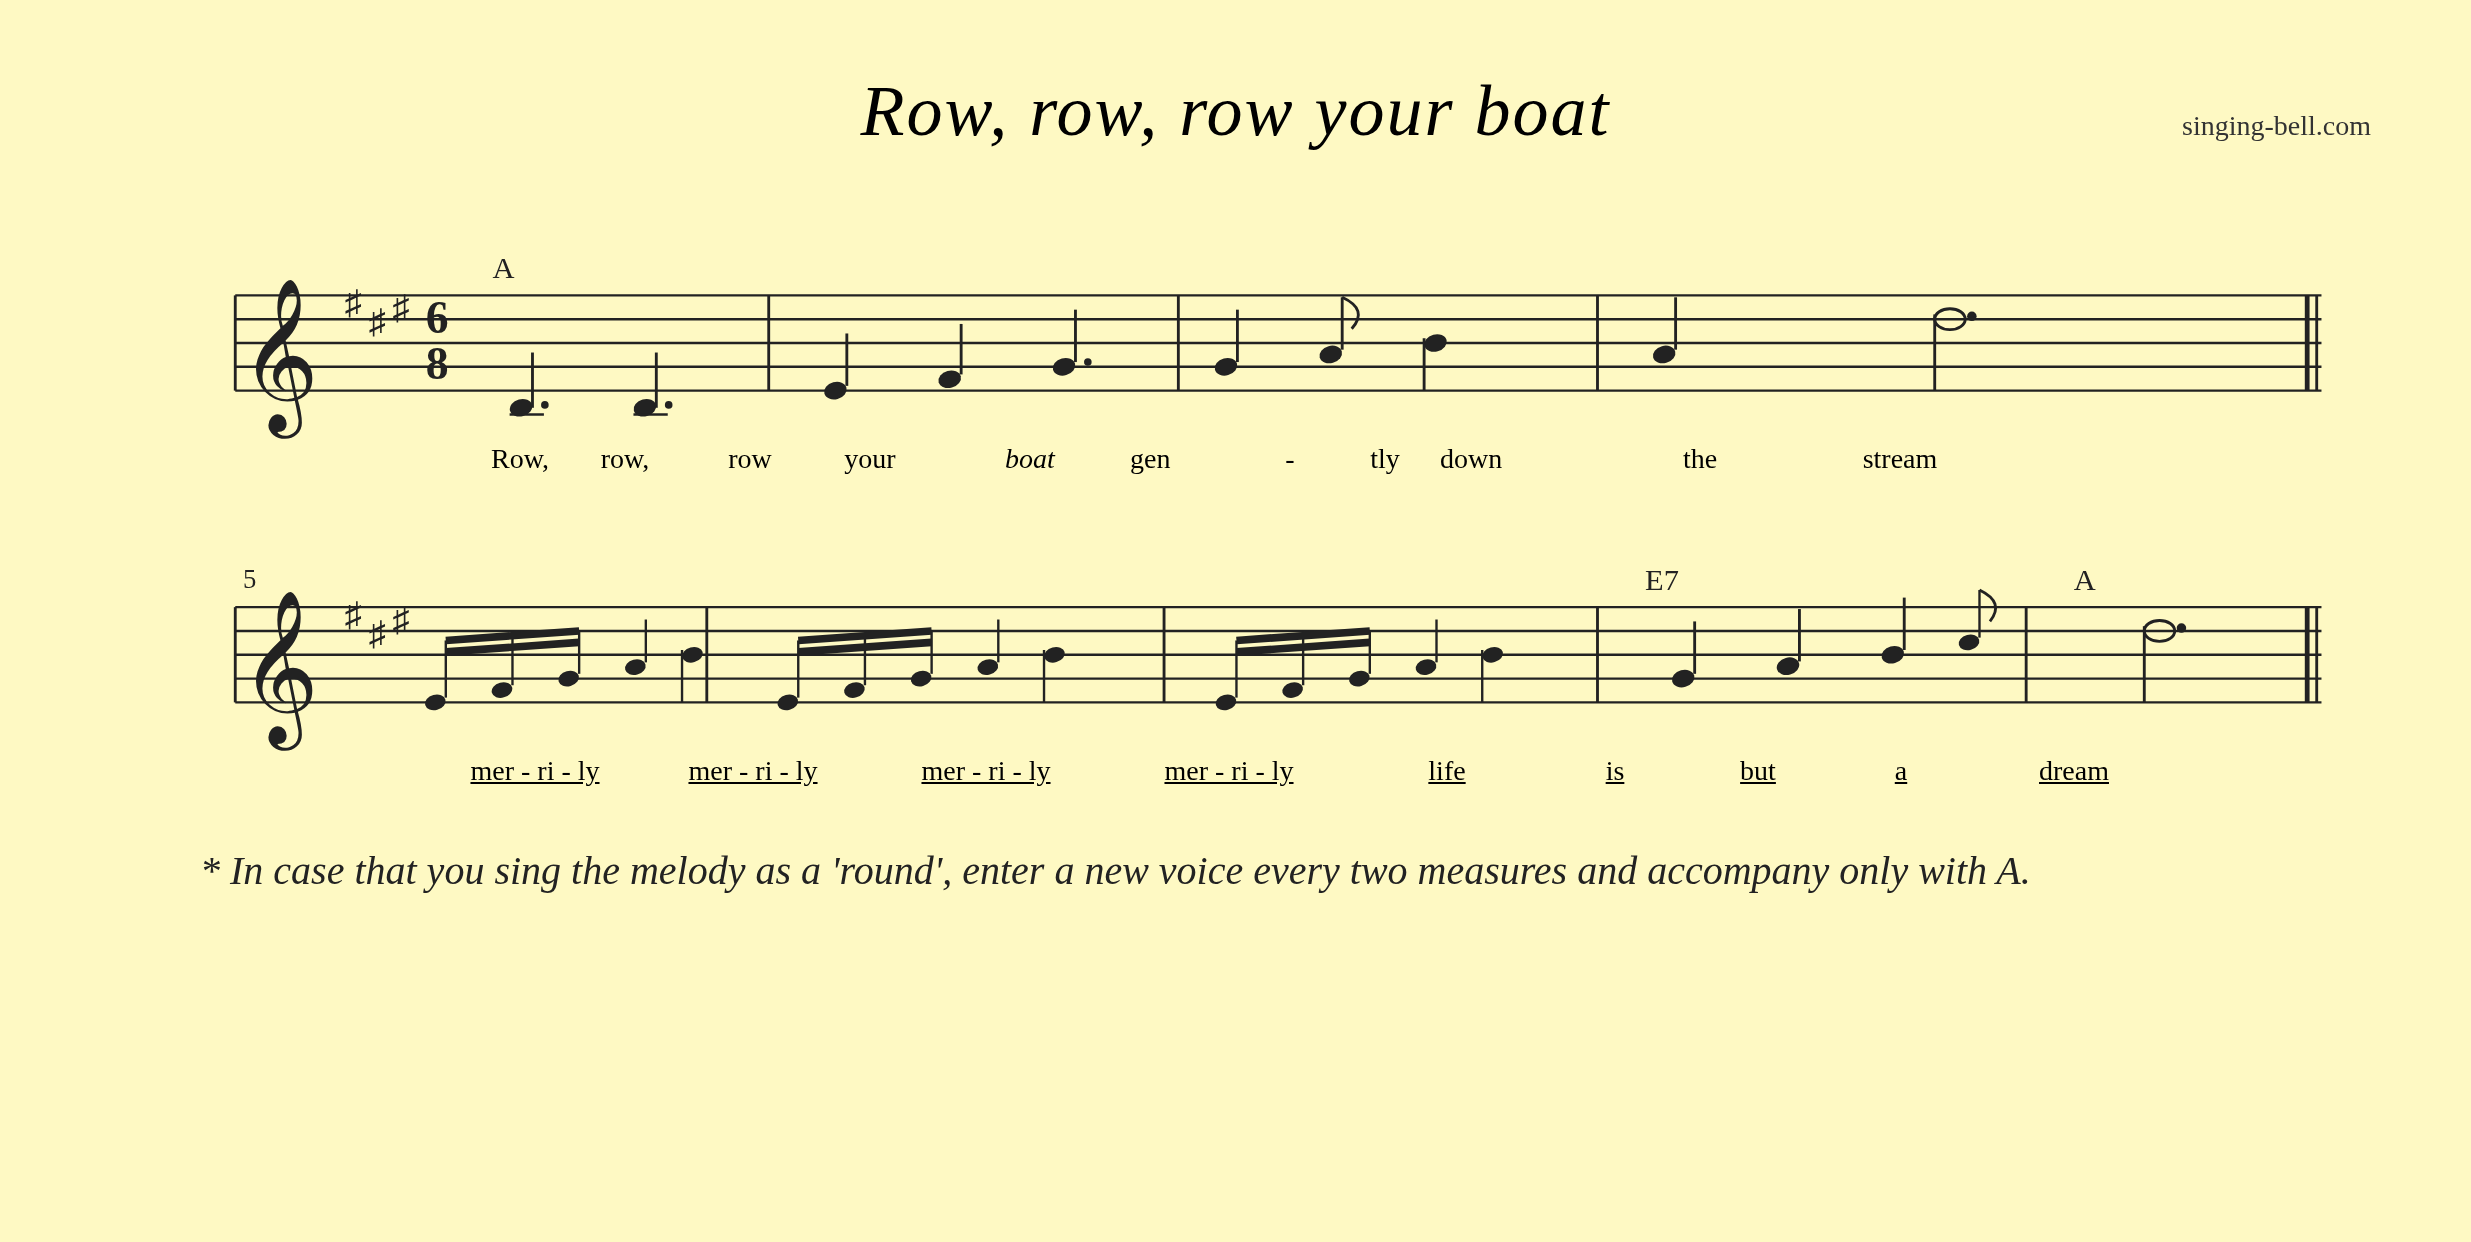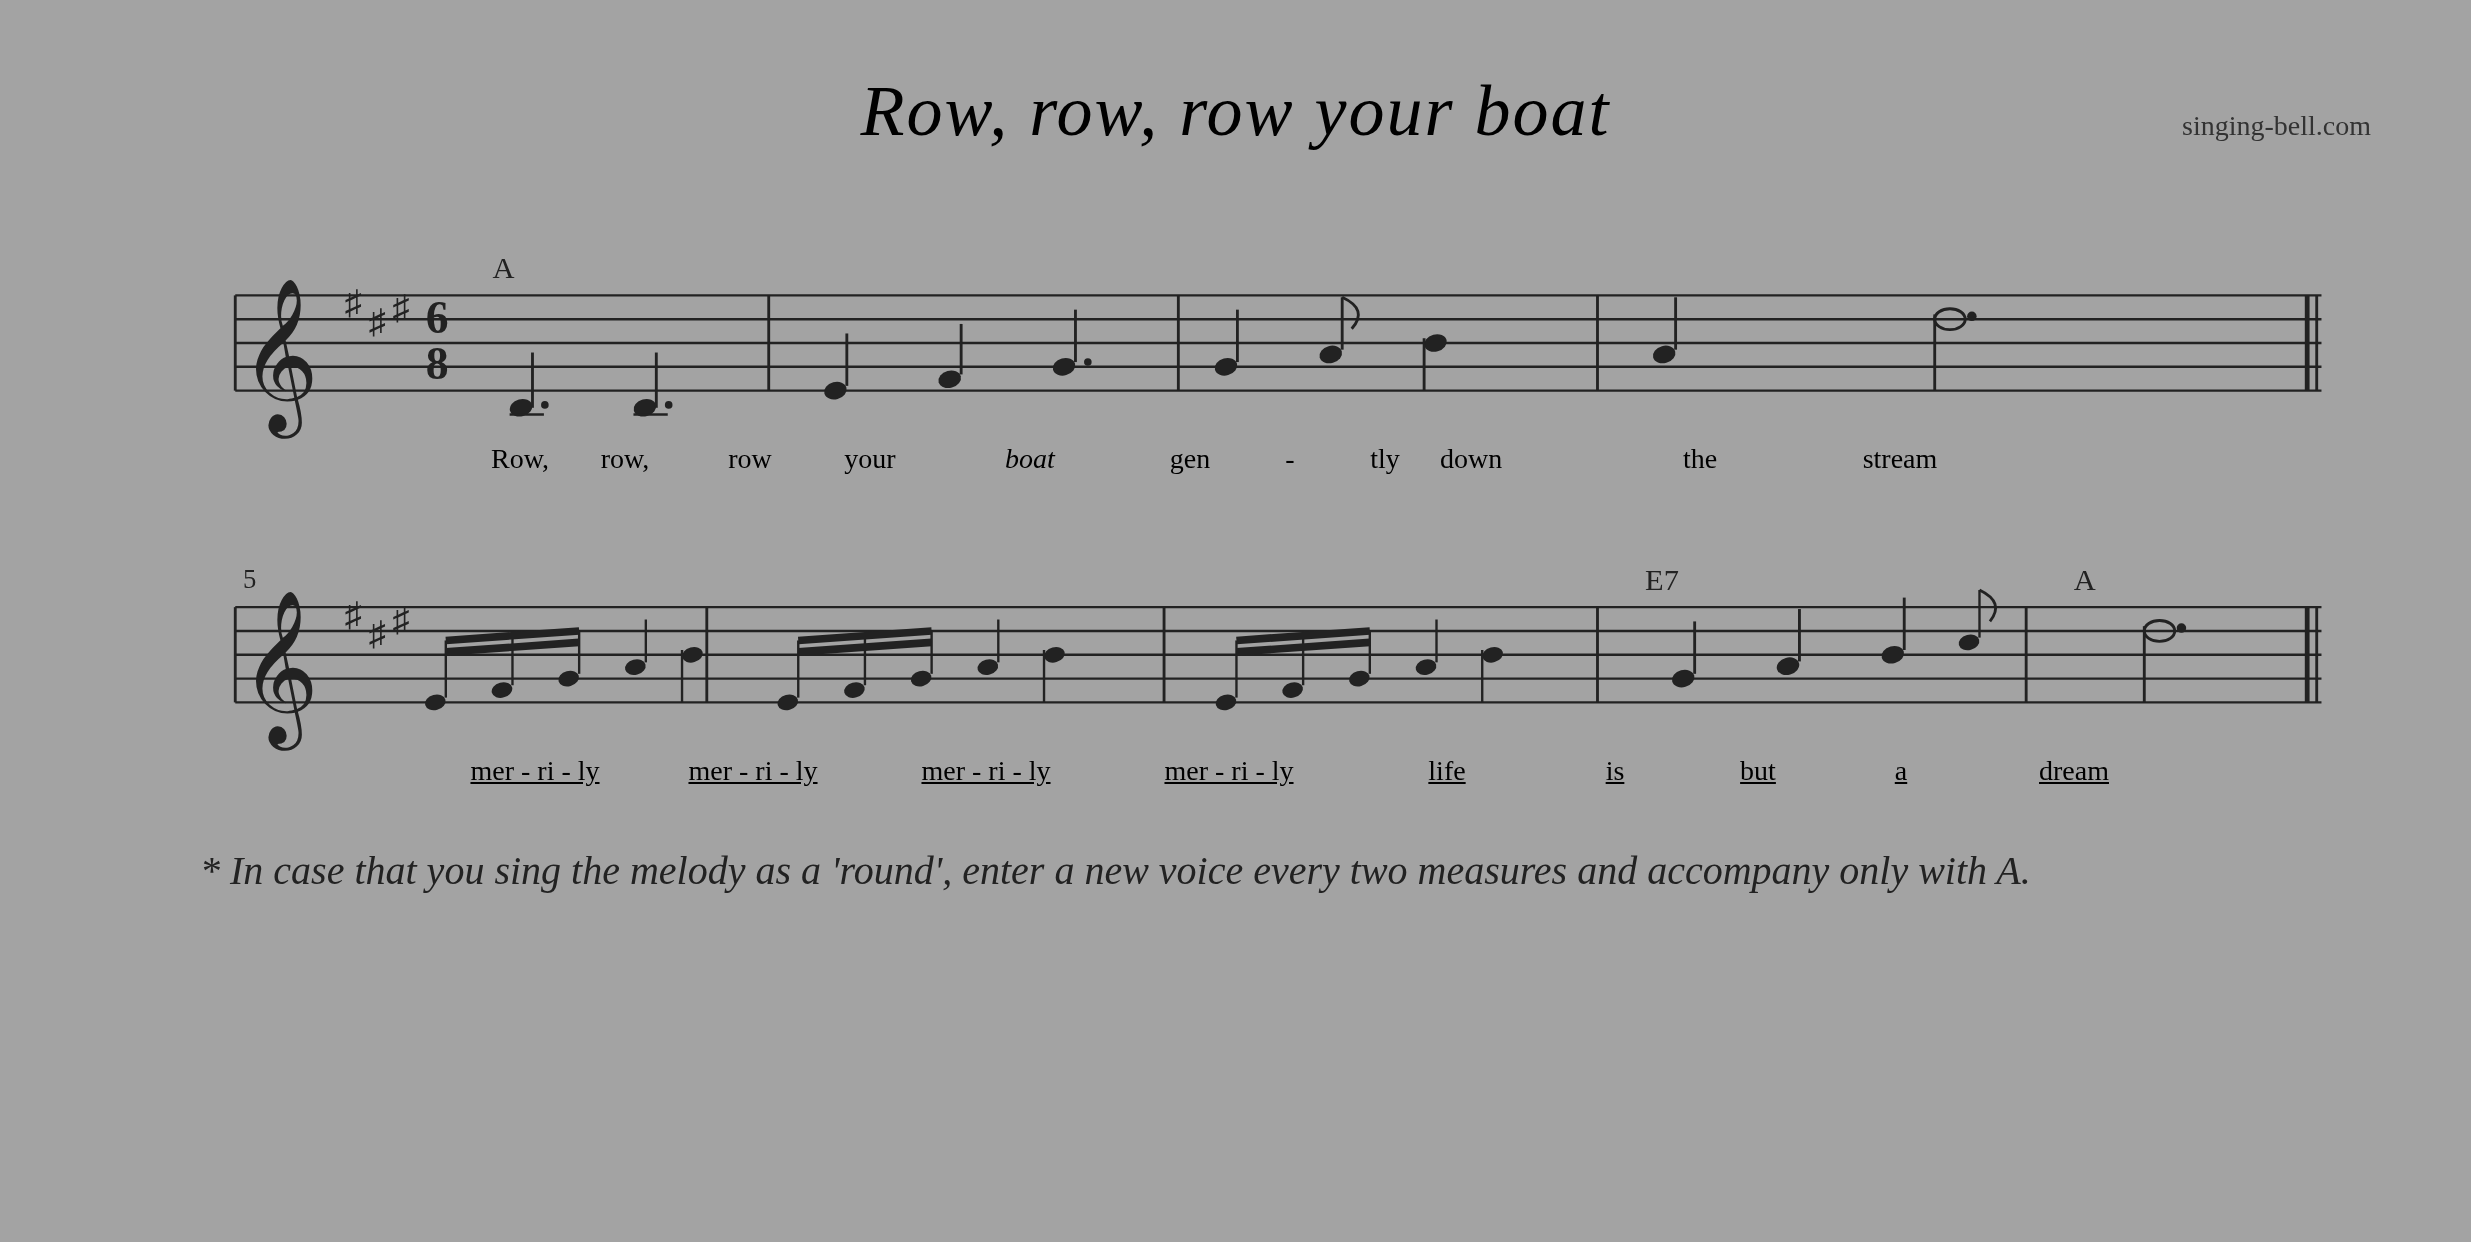--- a/index.html
+++ b/index.html
@@ -6,21 +6,21 @@
     body {
       background: #f5f5f0;
       font-family: 'Georgia', serif;
       width: 2471px;
       min-height: 1242px;
       position: relative;
       overflow: hidden;
     }
 
     .page {
-      background: #a3a3a3;
+      background: #fef9c3;
       width: 2471px;
       min-height: 1242px;
       position: relative;
       padding: 40px 80px;
     }
 
     .title {
       text-align: center;
       font-size: 72px;
       font-family: 'Georgia', serif;
@@ -143,21 +143,21 @@
         <circle cx="1923" cy="82" r="5" fill="#222"></circle>
 
       </svg>
 
       <div style="display:flex; padding: 0 0 0 340px; font-size:28px; font-family:Georgia,serif; gap:0; margin-top:-10px;">
         <span style="width:80px; text-align:center;">Row,</span>
         <span style="width:130px; text-align:center;">row,</span>
         <span style="width:120px; text-align:center;">row</span>
         <span style="width:120px; text-align:center;">your</span>
         <span style="width:200px; text-align:center;font-style:italic;">boat</span>
-        <span style="width:120px; text-align:center;">gen</span>
+        <span style="width:120px; text-align:left;">gen</span>
         <span style="width:80px; text-align:center;">-</span>
         <span style="width:110px; text-align:center;">tly</span>
         <span style="width:160px; text-align:left;">down</span>
         <span style="width:200px; text-align:center;">the</span>
         <span style="width:200px; text-align:center;">stream</span>
       </div>
     </div>
 
     <div class="staff-row" style="margin-top:40px;">
       <svg class="music-svg" viewBox="0 0 2300 230" height="230" xmlns="http://www.w3.org/2000/svg">

